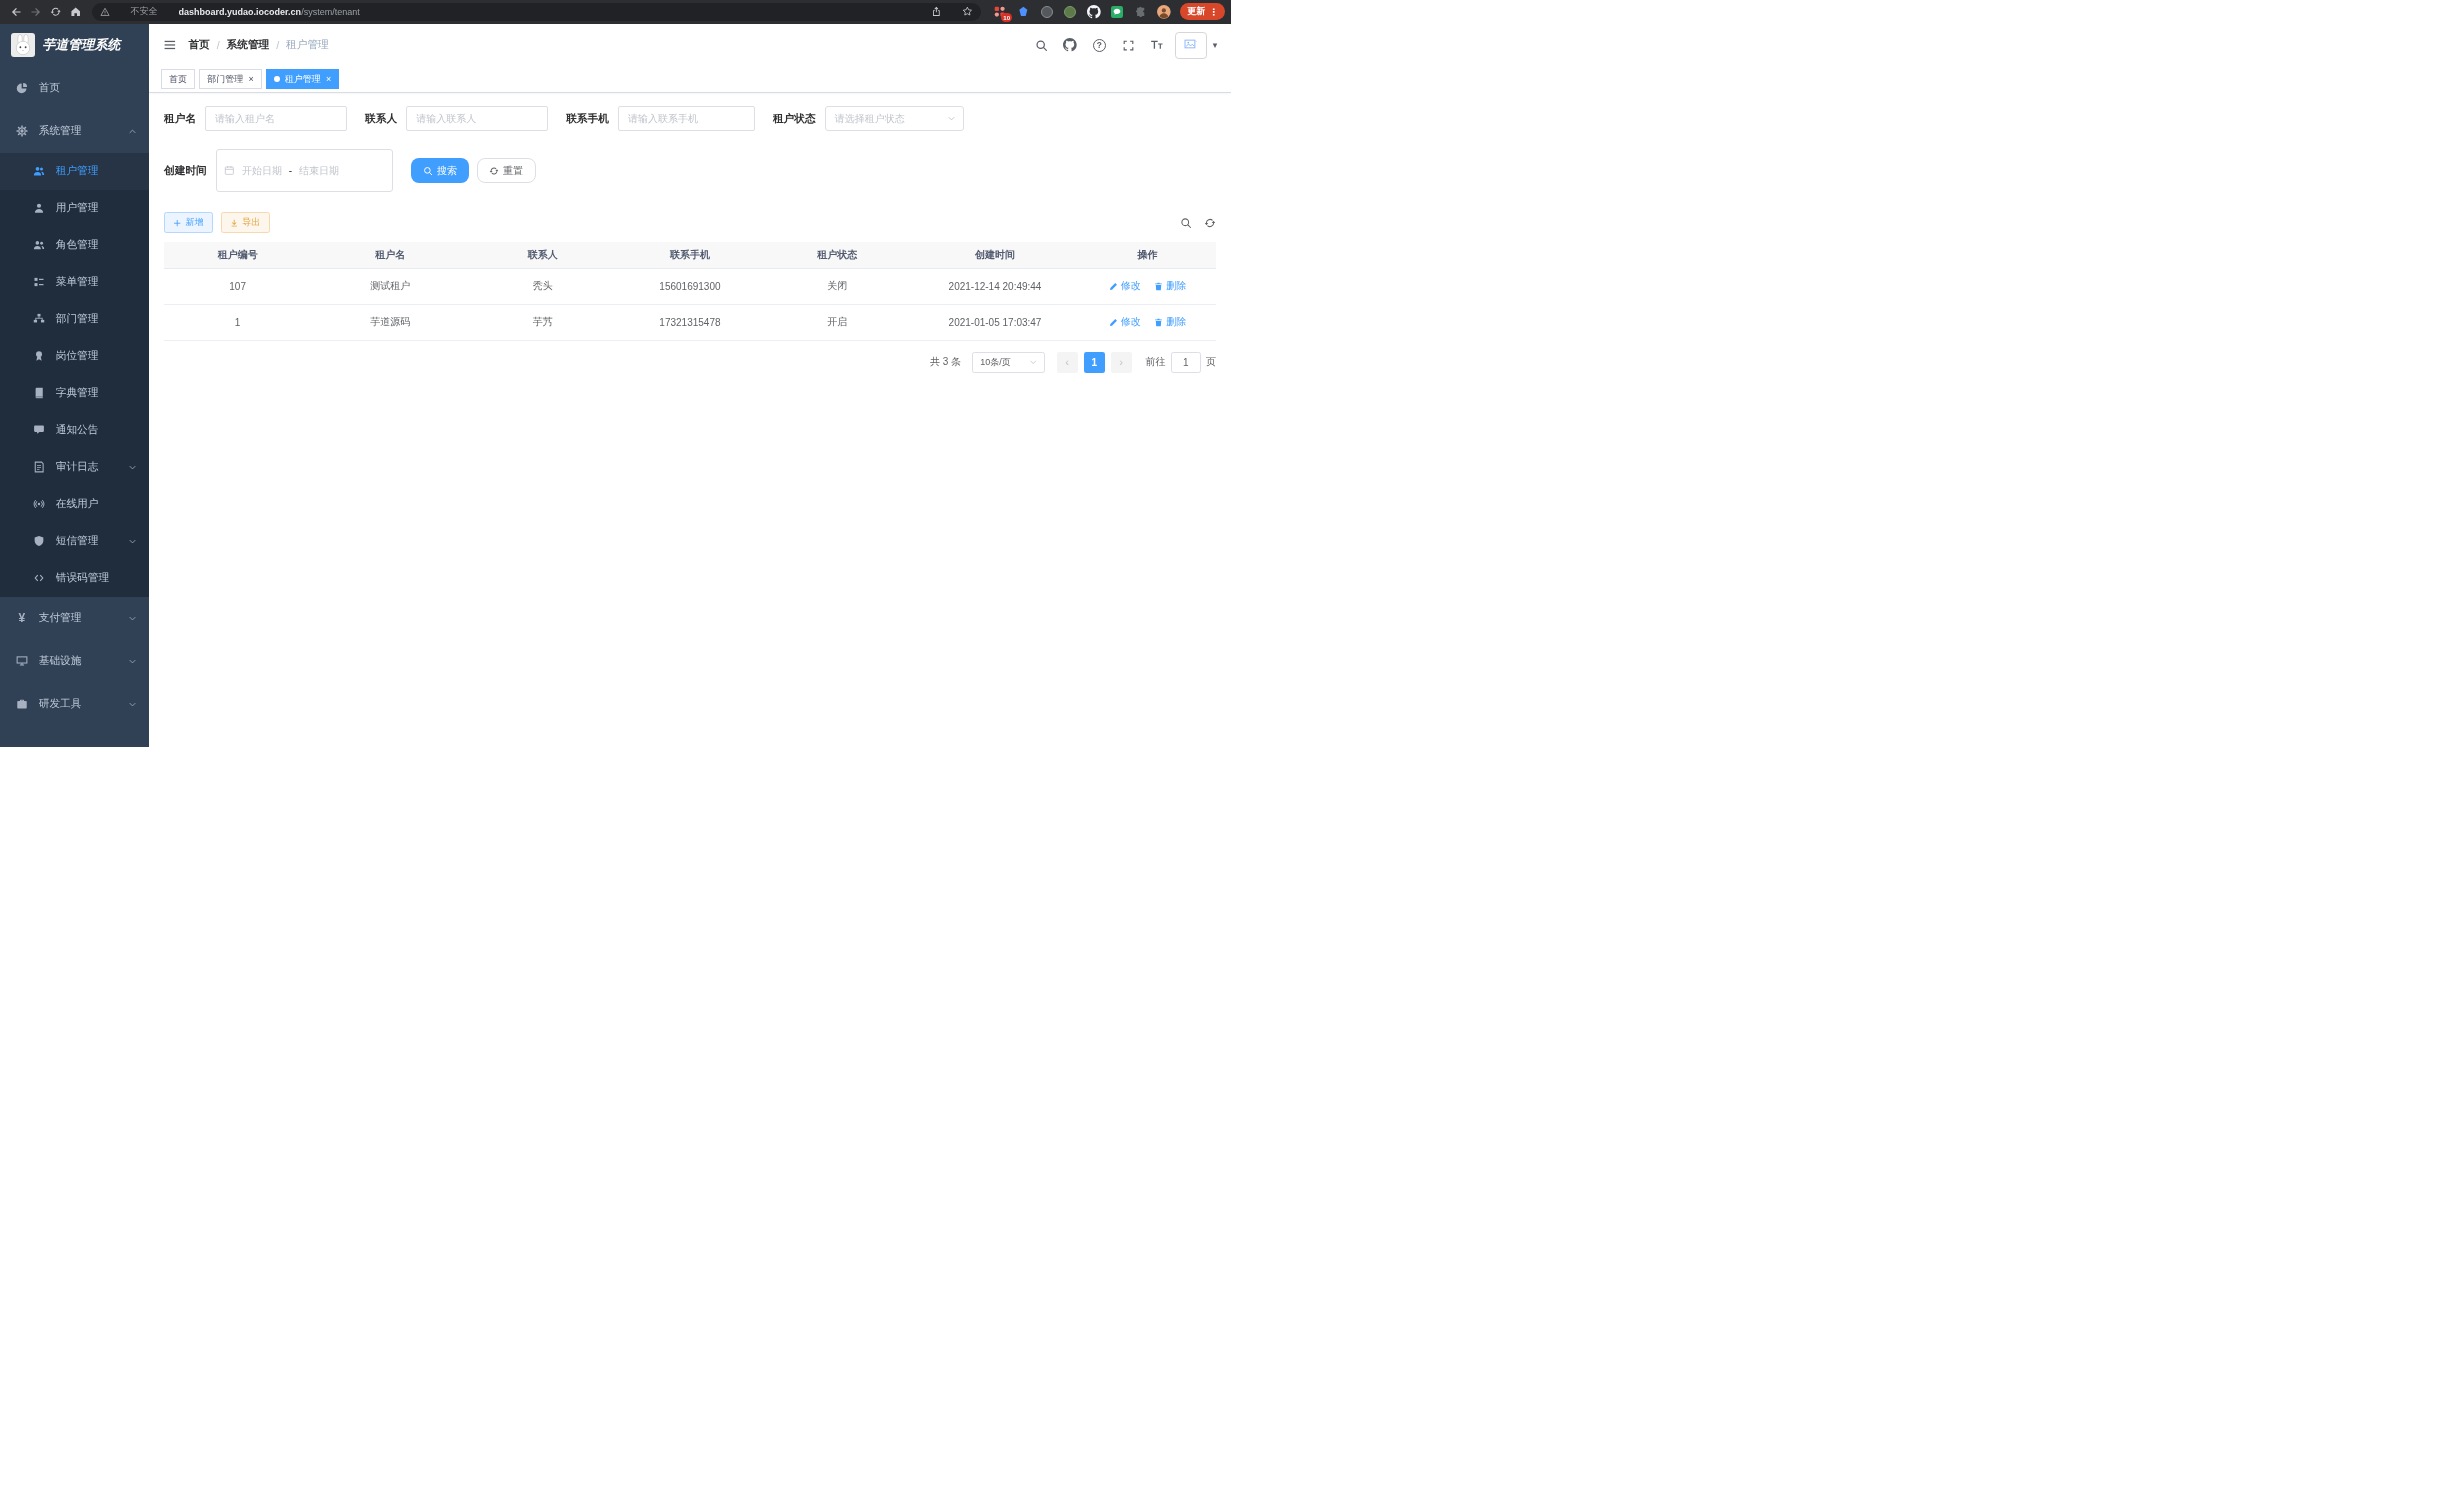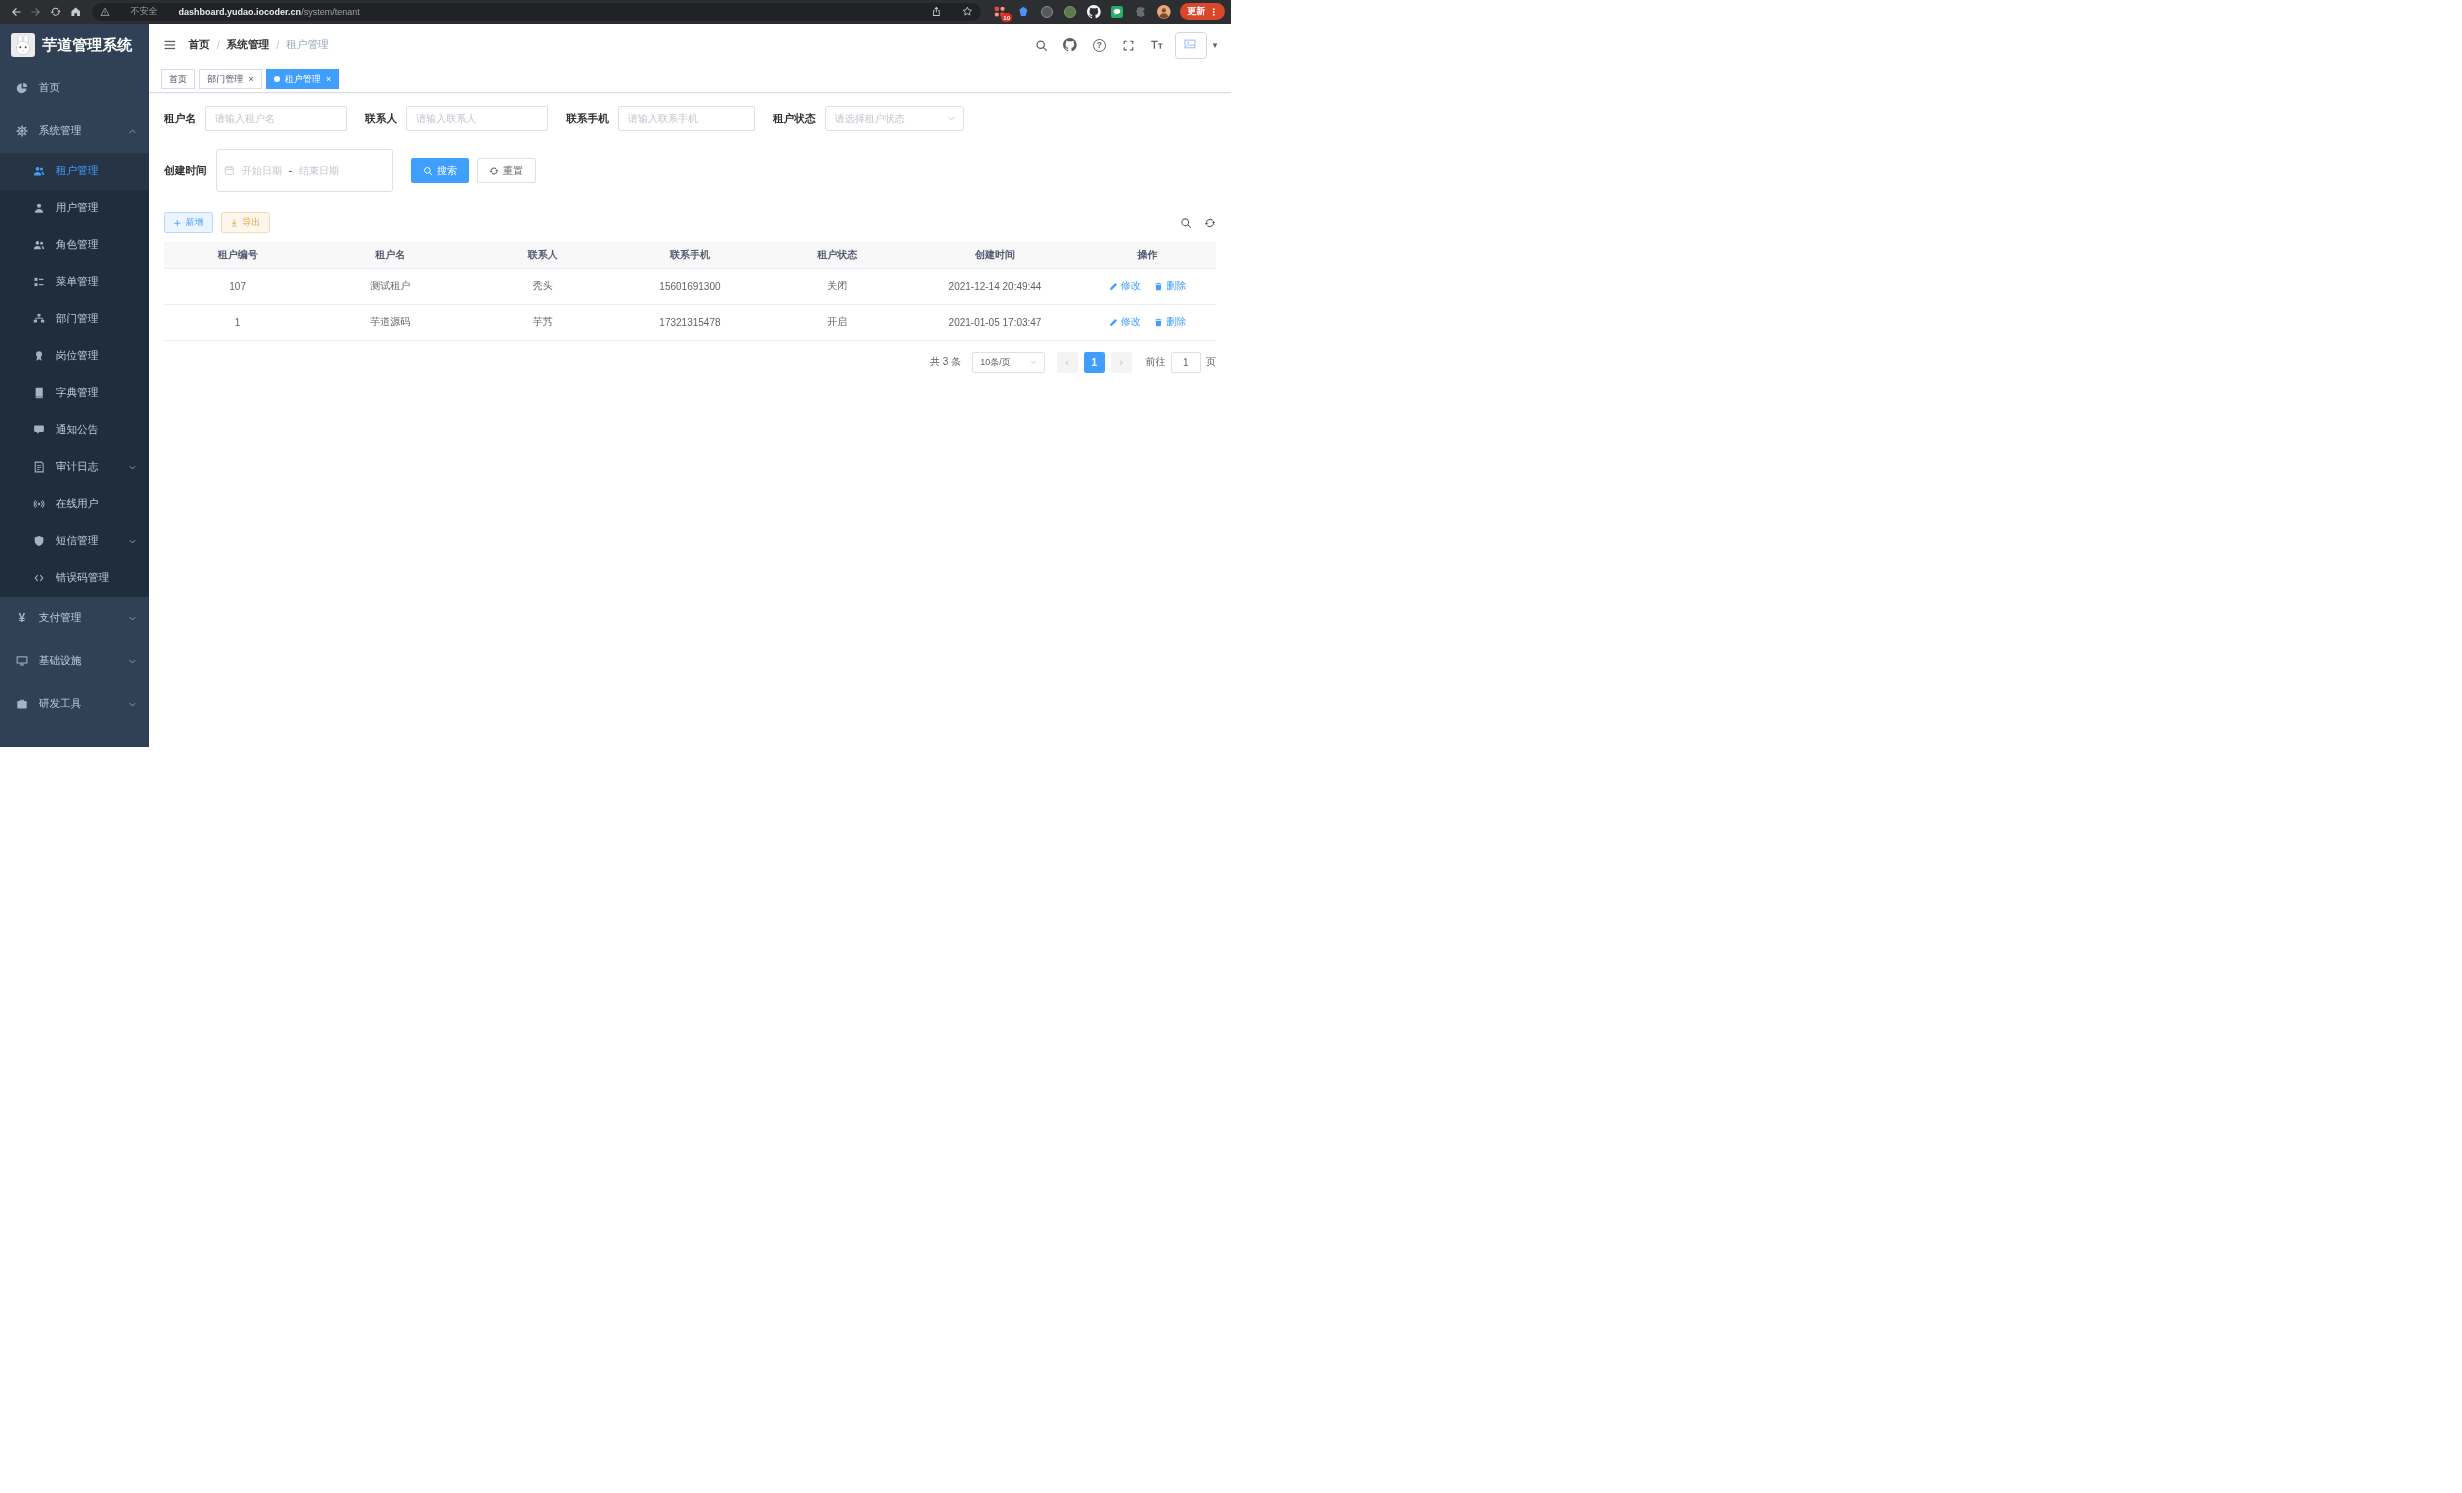--- a/index.html
+++ b/index.html
@@ -22,21 +22,21 @@
   .ext-badge{ position:absolute; right:-4.6px; bottom:-3px; background:#d93025; color:#fff; font-size:6px; line-height:1;
               border-radius:4.6px; padding:1.5px 2.3px; font-weight:700; }
   .dot{ border-radius:50%; }
   .update-pill{ background:#d9472b; color:#fff; height:17px; border-radius:8.4px; display:flex; align-items:center; gap:3.8px;
                 padding:0 6.9px; font-size:9px; font-weight:600; margin-left:3px; flex-shrink:0; }
 
   
   .app{ flex:1; display:flex; min-height:0; }
   .sidebar{ width:149px; background:#304156; flex-shrink:0; overflow:hidden; }
   .logo-row{ height:43px; display:flex; align-items:center; gap:7.6px; padding:0 10.7px; }
-  .logo-title{ color:#fff; font-size:15px; font-weight:700; white-space:nowrap; }
+  .logo-title{ color:#fff; font-size:13px; font-weight:700; white-space:nowrap;font-style:italic; }
   .menu-item{ height:43px; display:flex; align-items:center; padding:0 12px 0 15px; color:#bfcbd9; font-size:10.7px; cursor:pointer; white-space:nowrap; }
   .menu-item .mi-icon{ width:13.7px; height:13.7px; margin-right:10px; display:flex; align-items:center; justify-content:center; color:#a7b1c2; flex-shrink:0; }
   .menu-item.sub{ height:37px; background:#1f2d3d; padding-left:32px; }
   .menu-item.active{ background:#263445; color:#409eff; }
   .menu-item.active .mi-icon{ color:#409eff; }
   .mi-chevron{ margin-left:auto; display:flex; color:#97a4b5; }
   .mi-chevron.up svg{ transform:rotate(180deg); }
   .yen-glyph{ font-size:12px; font-weight:700; line-height:1; }
 
   .main{ flex:1; display:flex; flex-direction:column; min-width:0; background:#fff; }
@@ -67,21 +67,21 @@
   .form-item{ display:flex; align-items:center; margin-right:18px; }
   .form-label{ font-size:10.7px; font-weight:700; color:#303133; margin-right:9px; white-space:nowrap; }
   .text-input{ height:25px; border:0.8px solid #dcdfe6; border-radius:2px; padding:0 9px; font-size:10px; color:#606266; outline:none; font-family:inherit; background:#fff; }
   .text-input::placeholder{ color:#c0c4cc; }
   .w-input{ width:142px; }
   .ctl-select{ width:139px; height:25px; border:0.8px solid #dcdfe6; border-radius:3px; display:flex; align-items:center; justify-content:space-between; padding:0 6.9px 0 9px; font-size:10px; color:#c0c4cc; cursor:pointer; background:#fff; }
   .sel-caret{ color:#c0c4cc; display:flex; }
   .date-range{ width:177px; height:43px; border:0.8px solid #dcdfe6; border-radius:3px; display:flex; align-items:center; padding:0 7.6px; gap:6.9px; font-size:10px; color:#c0c4cc; background:#fff; cursor:pointer; }
   .date-sep{ color:#303133; }
   .date-ph{ color:#c0c4cc; }
-  .btn{ display:inline-flex; align-items:center; gap:3.8px; height:25px; padding:0 11.4px; border-radius:2px; font-size:10px; border:0.8px solid transparent; cursor:pointer; font-family:inherit; }
+  .btn{ display:inline-flex; align-items:center; gap:3.8px; height:25px; padding:0 11.4px; border-radius:8px; font-size:10px; border:0.8px solid transparent; cursor:pointer; font-family:inherit; }
   .btn-search{ background:#409eff; color:#fff; }
   .btn-reset{ background:#fff; border-color:#dcdfe6; color:#606266; margin-left:7.6px; }
   .btn-mini{ height:21px; font-size:9px; padding:0 8.4px; border-radius:2.3px; }
   .btn-add{ color:#409eff; background:#ecf5ff; border-color:#b3d8ff; }
   .btn-export{ color:#e6a23c; background:#fdf6ec; border-color:#f5dab1; margin-left:7.6px; }
   .toolbar-row{ display:flex; align-items:center; }
   .toolbar-right{ margin-left:auto; display:flex; align-items:center; gap:12px; color:#606266; }
   .tool-icon-btn{ display:flex; cursor:pointer; }
 
   

